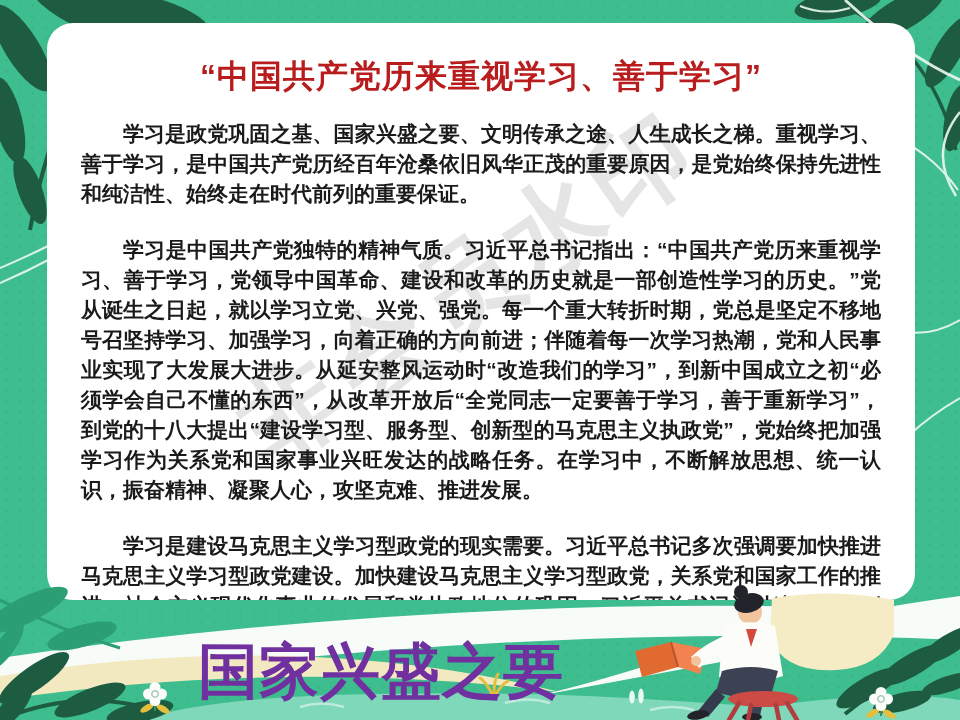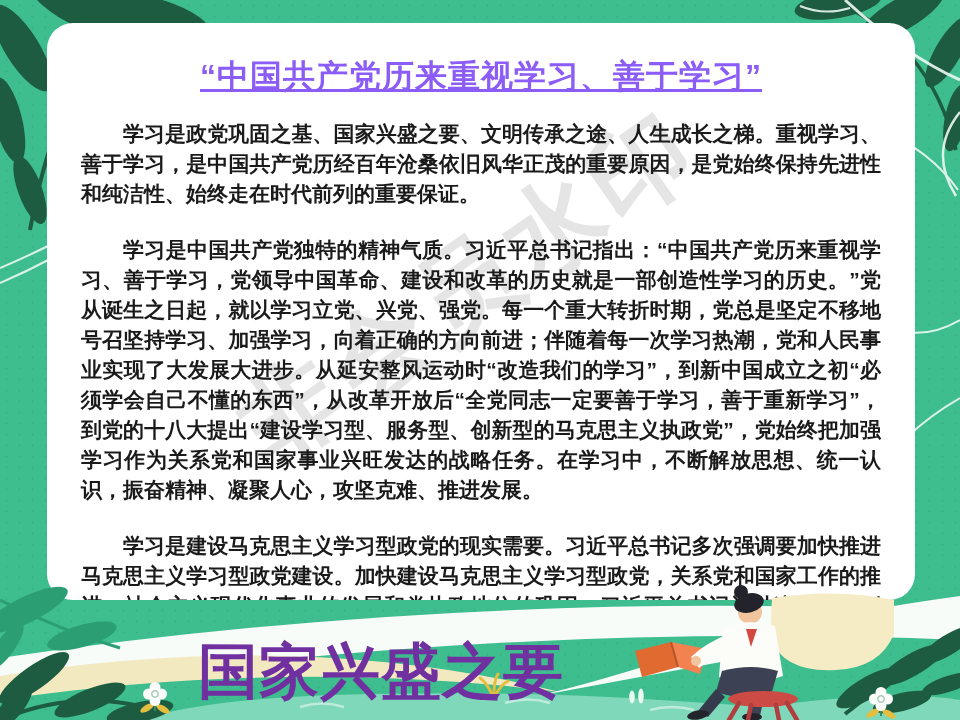--- a/index.html
+++ b/index.html
@@ -12,22 +12,22 @@
   }
   svg.layer{position:absolute;left:0;top:0;width:960px;height:720px;pointer-events:none;}
   .bg-art{z-index:1;}
   .fg-art{z-index:4;}
   .card{
     position:absolute;left:47px;top:23px;width:868px;height:577px;
     background:#ffffff;border-radius:26px;
     padding:30px 34px 0 34px;box-sizing:border-box;overflow:hidden;z-index:2;
   }
   .title{
-    margin:2px 0 20px 0;text-align:center;color:#8b5cf6;
-    font-size:32px;font-weight:bold;letter-spacing:1px;text-decoration:underline;
+    margin:2px 0 20px 0;text-align:center;color:#b91c1c;
+    font-size:32px;font-weight:bold;letter-spacing:1px;
   }
   .para{
     margin:0 0 26px 0;color:#1a1a1a;font-size:21px;line-height:30px;
     font-weight:bold;text-align:justify;text-indent:2em;
   }
   .watermark{
     position:absolute;left:205px;top:350px;z-index:3;
     font-size:100px;font-weight:bold;color:rgba(40,40,40,.12);
     transform:rotate(-35deg);transform-origin:0 50%;
     white-space:nowrap;letter-spacing:6px;pointer-events:none;

